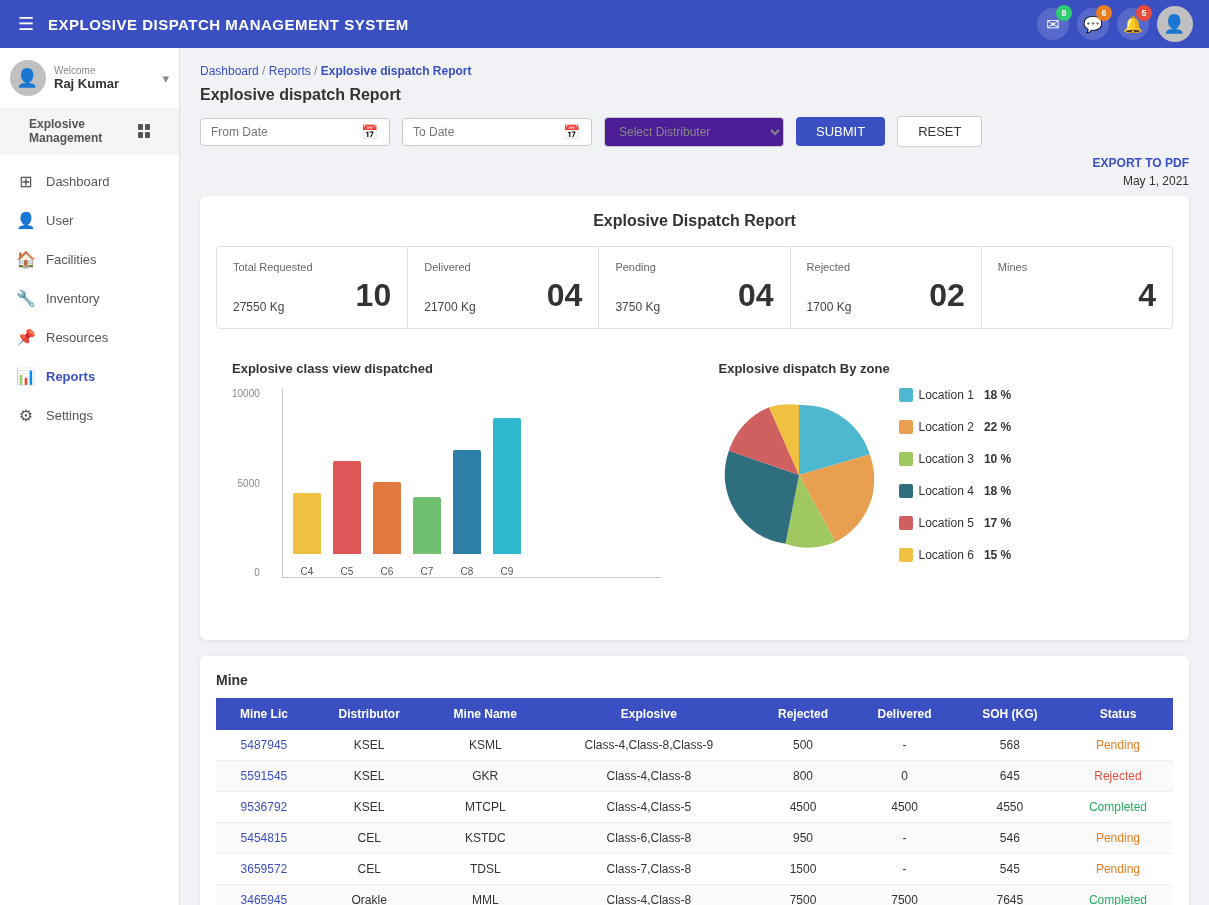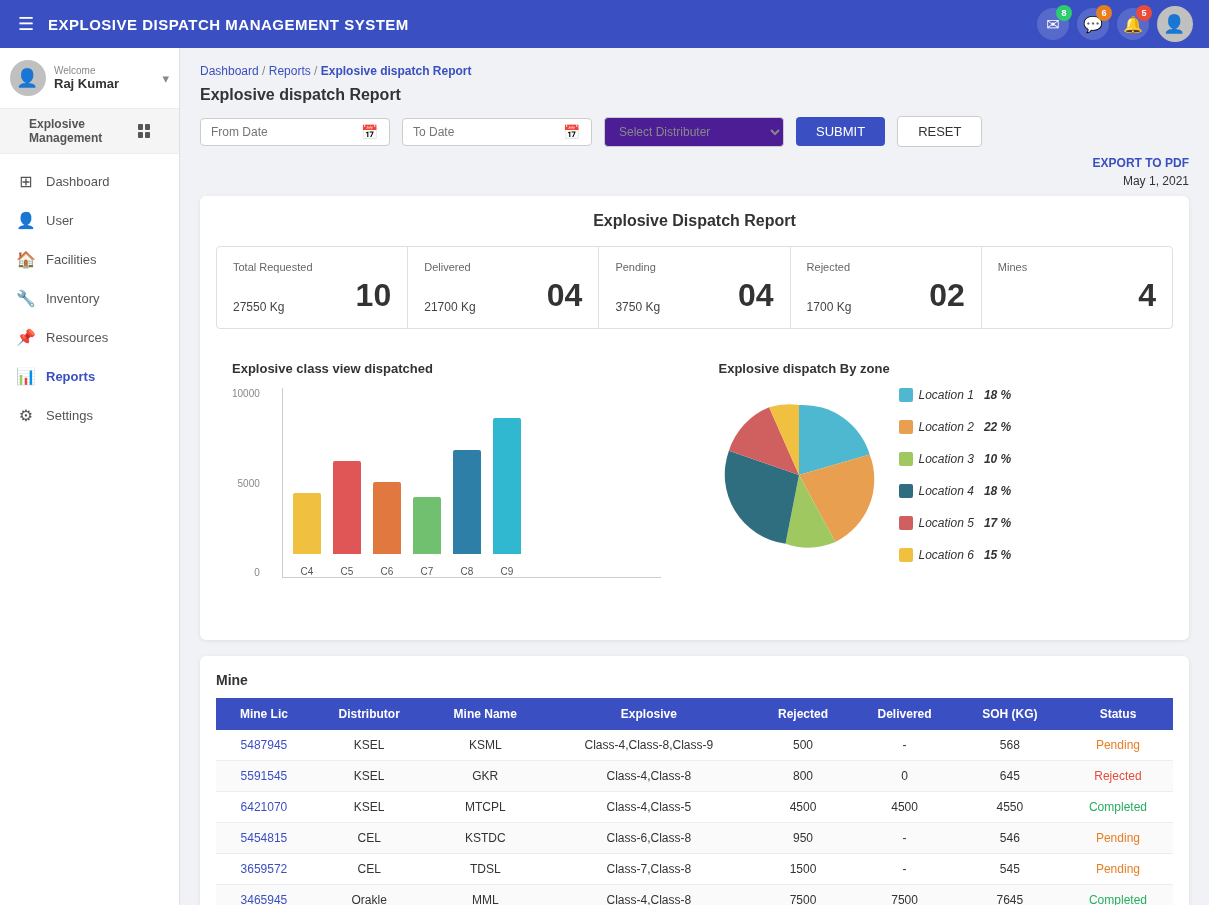--- a/index.html
+++ b/index.html
@@ -243,21 +243,21 @@
       border-radius: 6px;
       padding: 16px;
     }
     .chart-title { font-size: 13px; font-weight: bold; color: #333; margin-bottom: 12px; }
     .bar-item { display: flex; flex-direction: column; align-items: center; gap: 12px; }
     .bar { width: 28px; border-radius: 2px 2px 0 0; }
     .bar-label { font-size: 10px; color: #555; }
 
     
     .pie-area { display: flex; align-items: center; gap: 20px; }
-    .pie-legend { display: flex; flex-direction: column; gap: 18px; font-size: 12px; font-style: italic; }
+    .pie-legend { display: flex; flex-direction: column; gap: 18px; font-size: 12px; }
     .legend-item { display: flex; align-items: center; gap: 6px; }
     .legend-dot { width: 14px; height: 14px; border-radius: 2px; flex-shrink: 0; }
     .legend-label { flex: 1; color: #333; }
     .legend-pct { color: #333; font-weight: bold; margin-left: 4px; }
 
     
     .table-section { background: white; border-radius: 6px; padding: 16px; box-shadow: 0 1px 4px rgba(0,0,0,0.08); }
     .section-title { font-size: 14px; font-weight: bold; color: #333; margin-bottom: 10px; }
     table { width: 100%; border-collapse: collapse; }
     th {
@@ -551,21 +551,21 @@
     <td class="td-link">5591545</td>
     <td>KSEL</td>
     <td>GKR</td>
     <td>Class-4,Class-8</td>
     <td>800</td>
     <td>0</td>
     <td>645</td>
     <td class="td-rejected">Rejected</td>
   </tr>
             <tr>
-    <td class="td-link">6421070</td>
+    <td class="td-link">9536792</td>
     <td>KSEL</td>
     <td>MTCPL</td>
     <td>Class-4,Class-5</td>
     <td>4500</td>
     <td>4500</td>
     <td>4550</td>
     <td class="td-completed">Completed</td>
   </tr>
             <tr>
     <td class="td-link">5454815</td>

